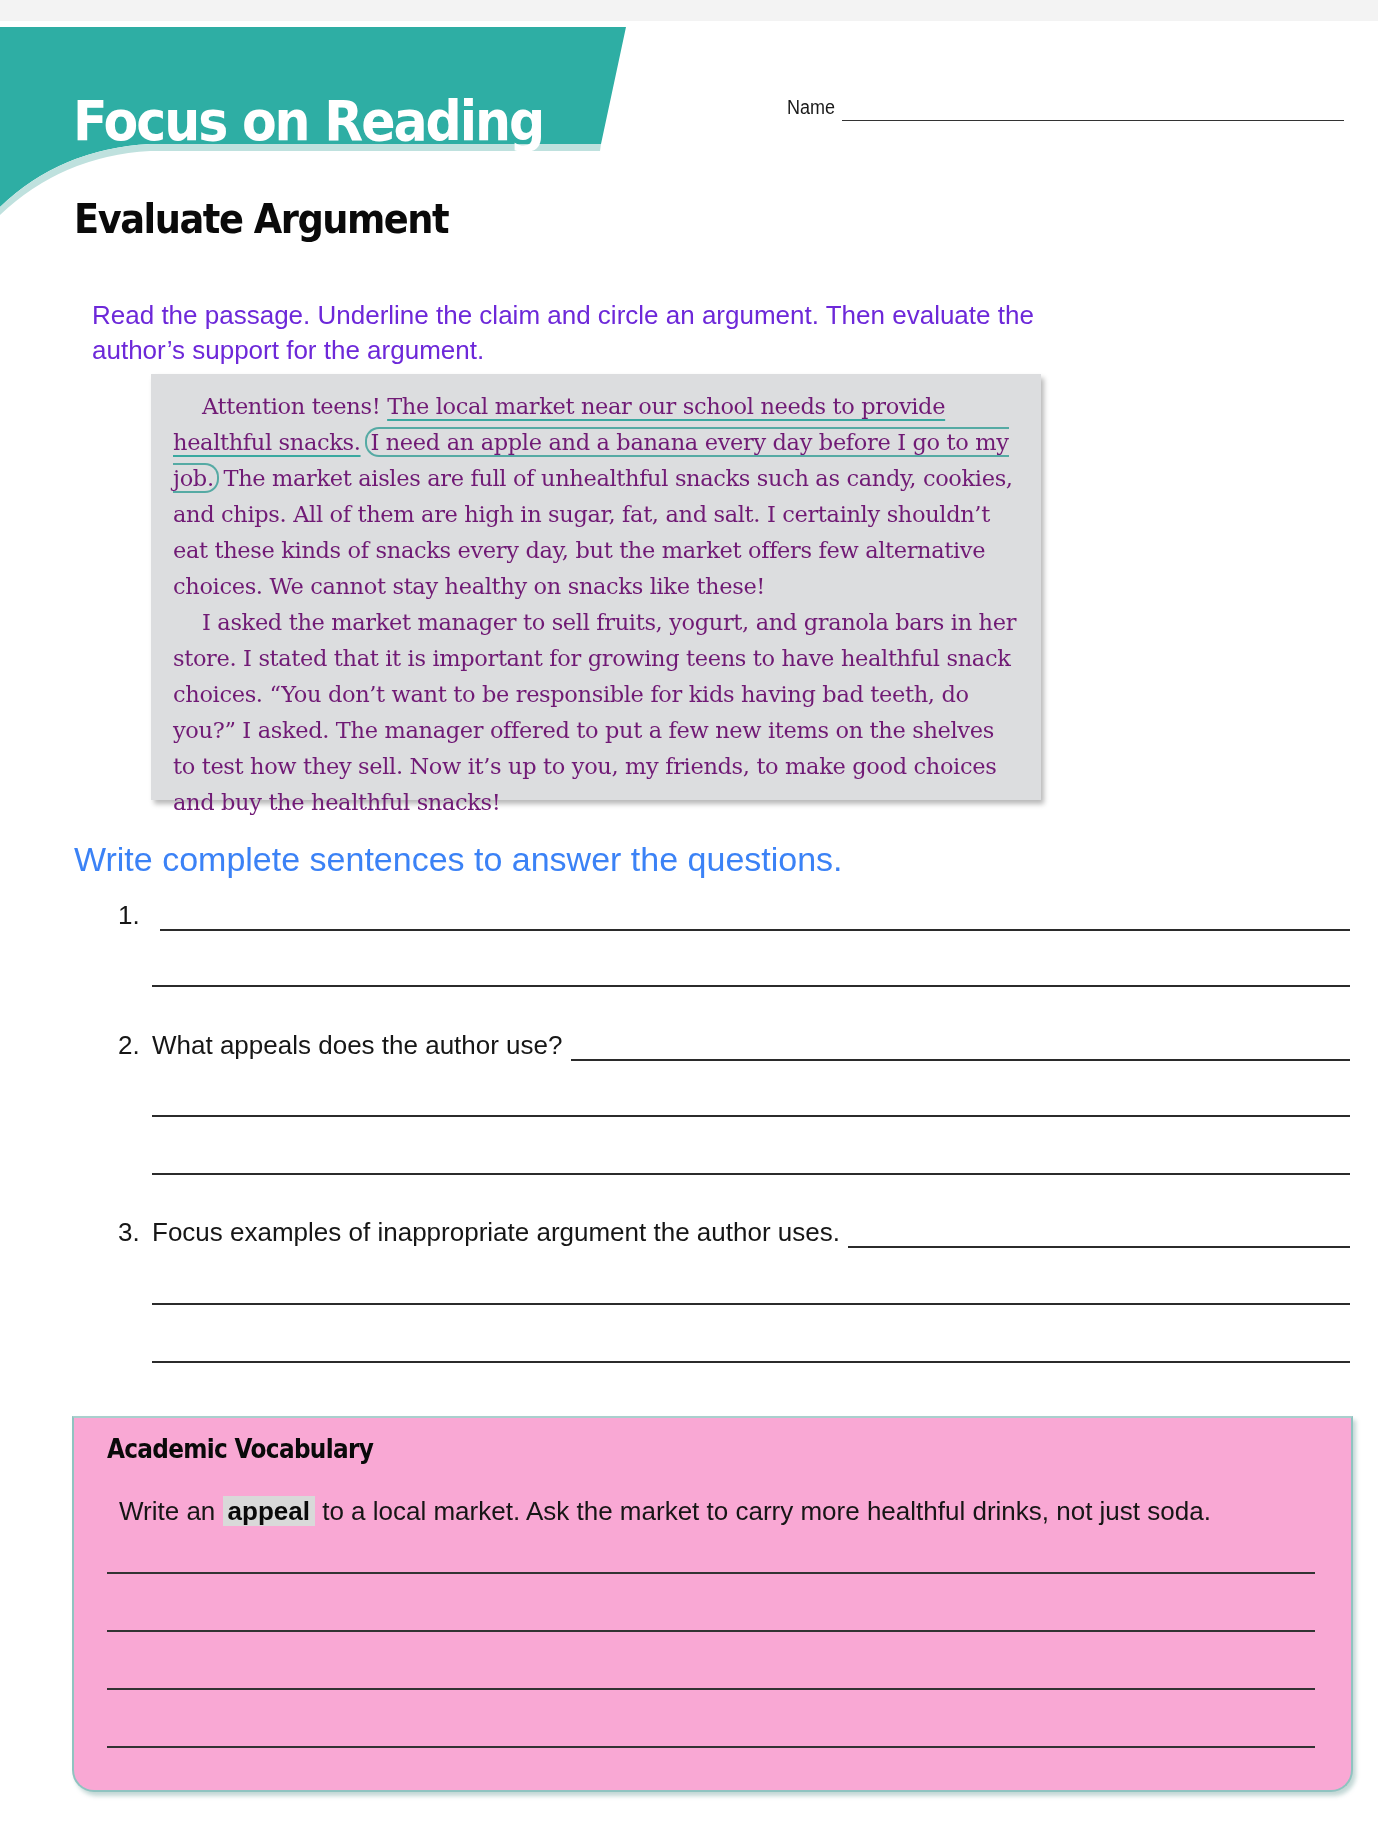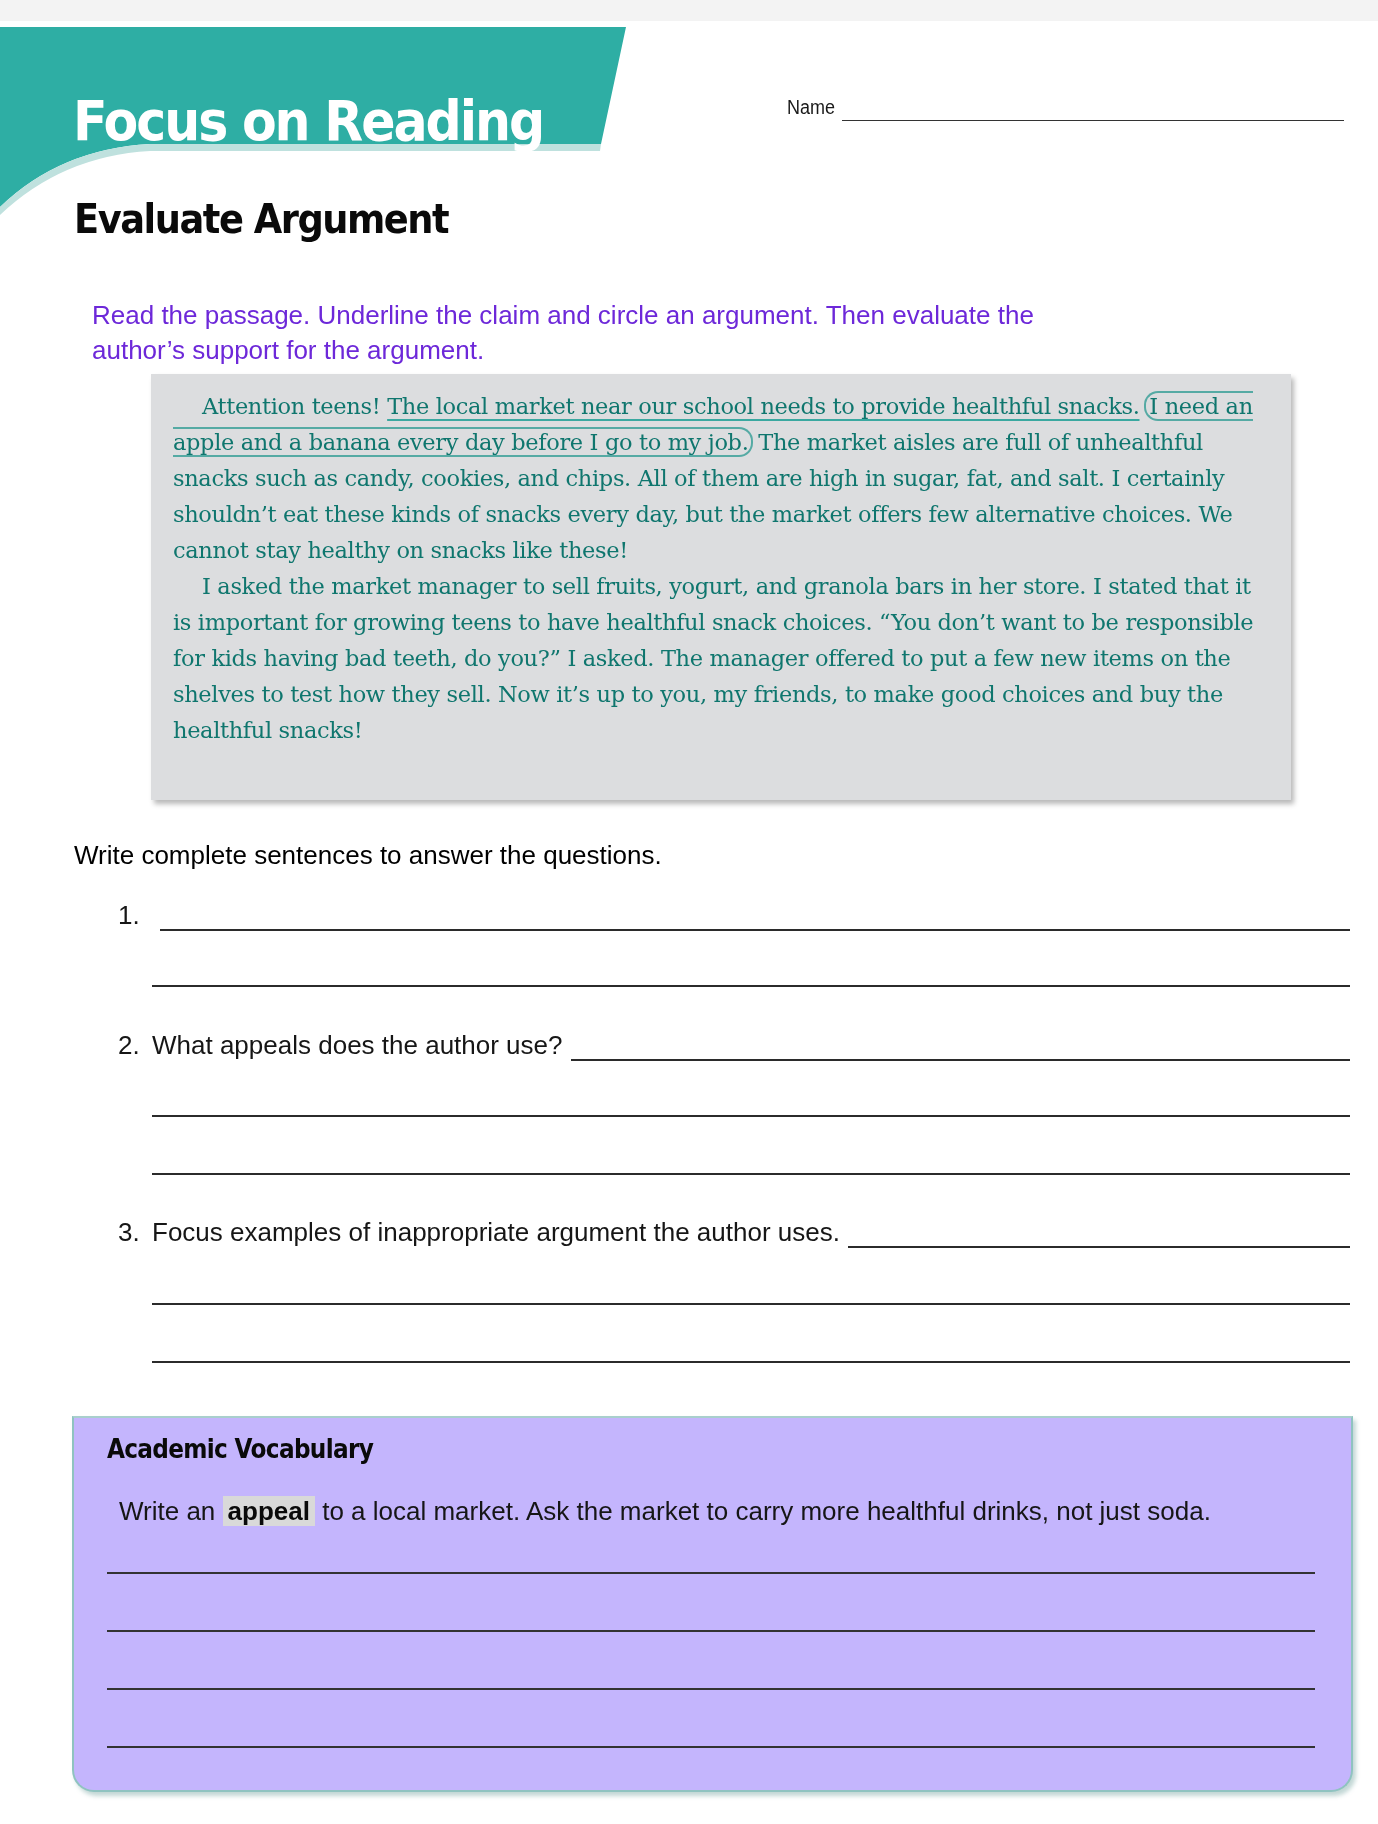--- a/index.html
+++ b/index.html
@@ -19,39 +19,39 @@
     .name-field { position: absolute; left: 787px; top: 96px; display: flex; align-items: flex-start; }
     .name-label { font-size: 20px; color: #1a1a1a; font-family: "Liberation Sans", sans-serif; transform: scaleX(0.9); transform-origin: left bottom; }
     .name-line { width: 502px; height: 24px; border-bottom: 1.5px solid #333; margin-left: 2px; cursor: text; }
     .section-title {
       position: absolute; left: 74px; top: 196px; margin: 0;
       font-family: "DejaVu Sans", sans-serif; font-weight: bold; font-size: 40px; letter-spacing: -1.6px;
       color: #0a0a0a; transform: scaleX(0.92); transform-origin: left top; white-space: nowrap;
     }
     .instructions { position: absolute; left: 74px; top: 280px; width: 1000px; margin: 18px; font-size: 26px; line-height: 35px; color: #6d28d9; }
     .passage {
-      position: absolute; left: 151px; top: 374px; width: 1140px; height: 426px;
+      position: absolute; left: 151px; top: 374px; width: 890px; height: 426px;
       background: #dcdddf; box-shadow: 3px 4px 5px rgba(0,0,0,0.28); box-sizing: border-box;
       padding: 14px 20px 0 22px;
-      font-family: "DejaVu Serif", serif; font-size: 22.5px; line-height: 36px; color: #0f766e;
+      font-family: "DejaVu Serif", serif; font-size: 22.5px; line-height: 36px; color: #701a75;
       letter-spacing: -0.35px;
     }
     .passage p { margin: 0; text-indent: 29px; }
     .claim { text-decoration: underline; text-decoration-color: #3aa8a0; text-decoration-thickness: 2px; text-underline-offset: 5px; }
     .argument-circle { border: 2px solid #55aaa4; border-radius: 14px; padding: 0 3px; margin: 0 -2px; }
-    .prompt { position: absolute; left: 74px; top: 840px; margin: 0; font-size: 26px; color: #000000; }
+    .prompt { position: absolute; left: 74px; top: 840px; margin: 0; font-size: 34px; color: #3b82f6; }
     .question { position: absolute; left: 118px; display: flex; align-items: flex-end; width: 1232px; }
     .q-num { font-size: 26px; width: 34px; color: #161616; }
     .q-text { font-size: 26px; color: #161616; white-space: nowrap; }
     .q-line { flex: 1; height: 24px; border-bottom: 2px solid #2b2b2b; margin-left: 8px; cursor: text; }
     .answer-line { position: absolute; left: 152px; width: 1198px; height: 0; border-bottom: 2px solid #2b2b2b; cursor: text; }
     .vocab-box {
       position: absolute; left: 72px; top: 1416px; width: 1281px; height: 376px; box-sizing: border-box;
       border: 2px solid #8fc3c0; border-top-color: #a9cfcd; border-radius: 0 0 22px 22px;
-      box-shadow: 3px 4px 4px rgba(80,140,135,0.35); background: #c4b5fd;
+      box-shadow: 3px 4px 4px rgba(80,140,135,0.35); background: #f9a8d4;
     }
     .vocab-title {
       position: absolute; left: 33px; top: 15px; margin: 0;
       font-family: "DejaVu Sans", sans-serif; font-weight: bold; font-size: 27px; letter-spacing: -0.8px;
       color: #0a0a0a; transform: scaleX(0.86); transform-origin: left top; white-space: nowrap;
     }
     .vocab-prompt { position: absolute; left: 33px; top: 66px; margin: 12px; font-size: 26px; color: #161616; white-space: nowrap; }
     .vocab-word { background: #d9d9d9; font-weight: bold; padding: 0 5px; color: #0a0a0a; }
     .vocab-line { position: absolute; left: 33px; width: 1208px; height: 0; border-bottom: 2px solid #333; cursor: text; }
   </style>

